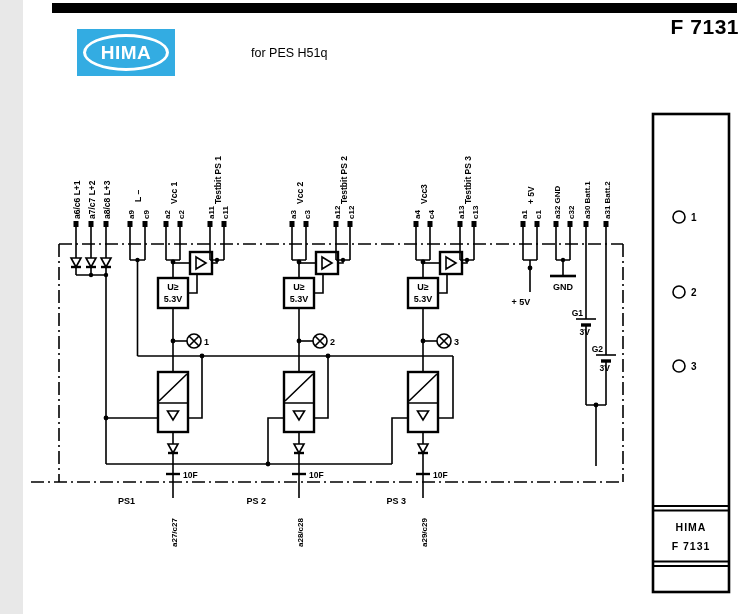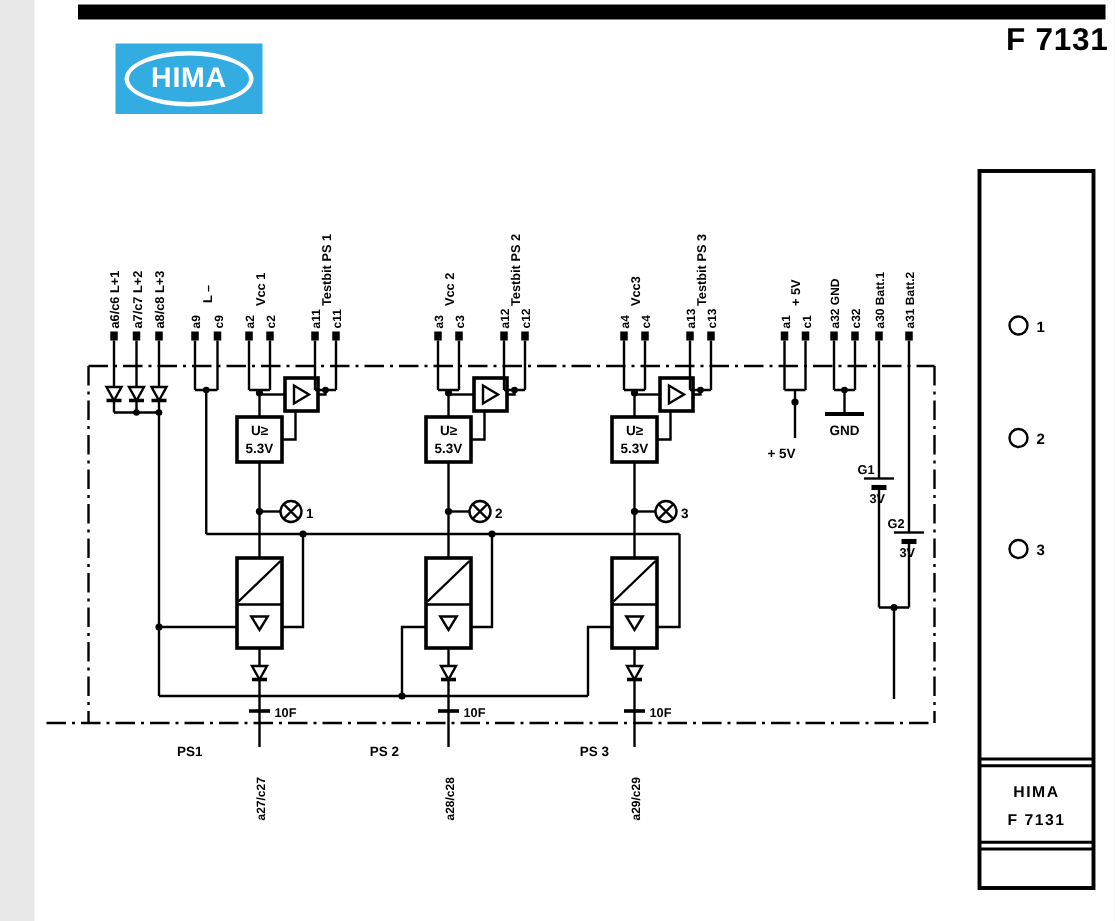--- a/index.html
+++ b/index.html
@@ -32,20 +32,21 @@
   <div class="topbar"></div>
   <div class="doc-code">F 7131</div>
 
   <div class="logo">
     <div class="logo-ellipse">
       <span class="logo-text">HIMA</span>
     </div>
   </div>
 
   <div class="title-block">
+    <div class="subtitle">for PES H51q</div>
   </div>
 
   <svg class="schem" width="743" height="614" viewBox="0 0 743 614" xmlns="http://www.w3.org/2000/svg">
 
     <g>
       <path class="frame" d="M36 244 H600"></path>
       <path class="frame" d="M36 244 V482"></path>
       <path class="frame" d="M8 482 H600"></path>
       <path class="frame" d="M600 244 V482"></path>
     </g>

